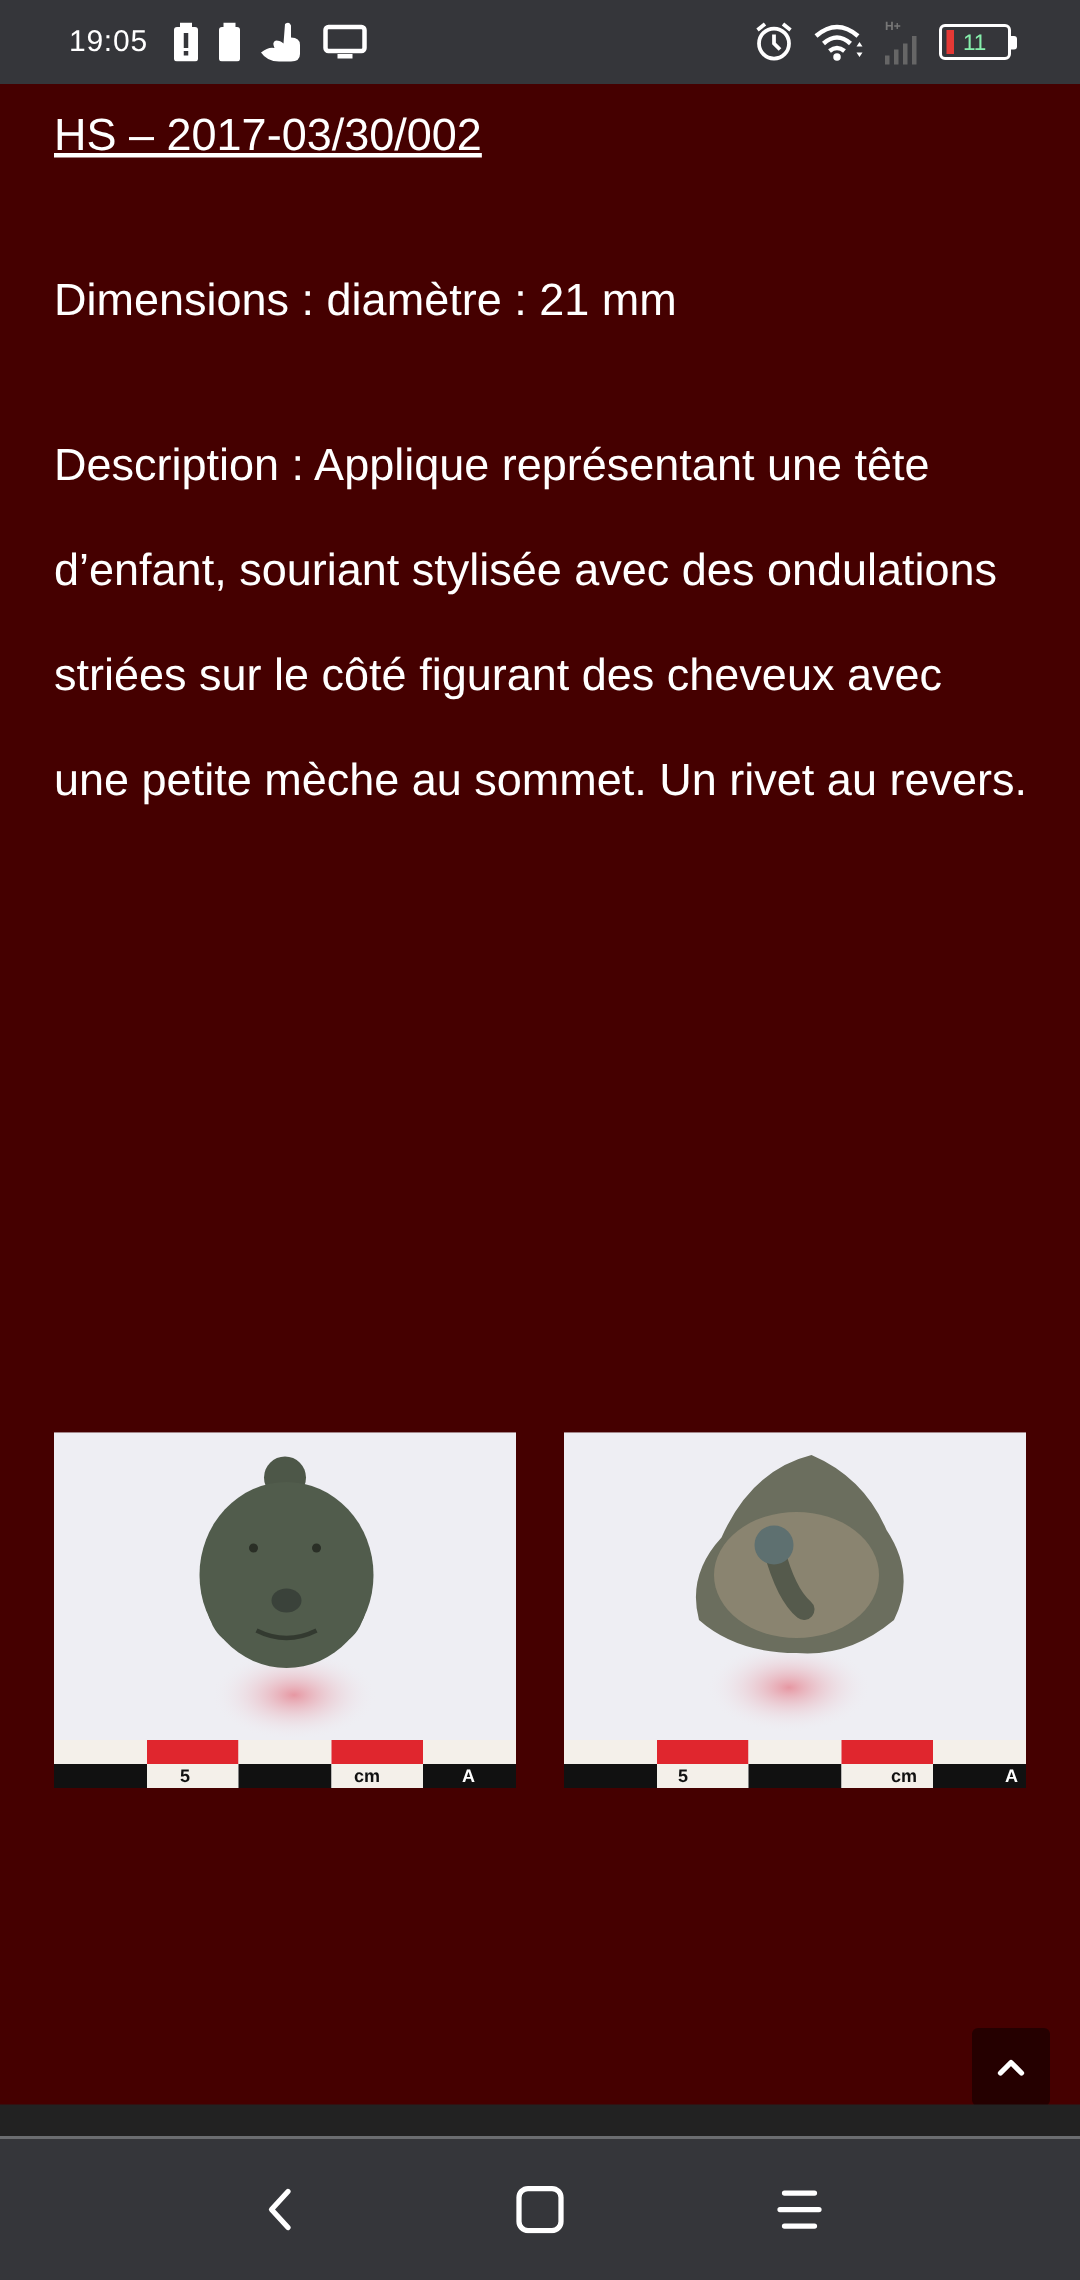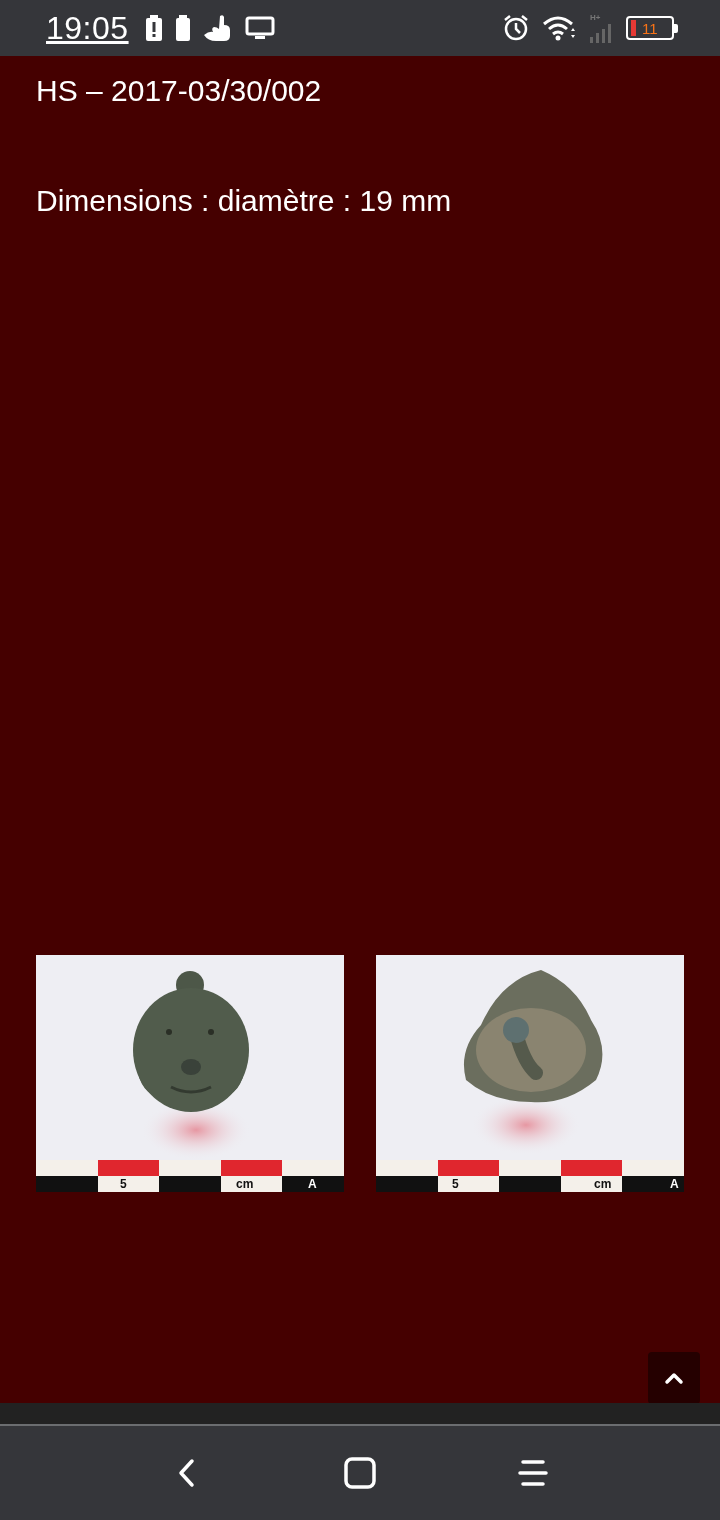--- a/index.html
+++ b/index.html
@@ -8,39 +8,39 @@
       background: #450000;
       font-family: "Liberation Sans", "DejaVu Sans", sans-serif;
     }
     .status-bar {
       position: absolute; left: 0; top: 0; width: 720px; height: 56px;
       background: #35363a; color: #fff;
       display: flex; align-items: center; justify-content: space-between;
       padding: 0 46px;
     }
     .status-left, .status-right { display: flex; align-items: center; gap: 12px; }
-    .status-time { font-size: 32px; letter-spacing: 0.5px; margin-right: 4px; text-decoration: underline; }
+    .status-time { font-size: 20px; letter-spacing: 0.5px; margin-right: 4px; }
     .sb-icon { display: inline-flex; align-items: center; justify-content: center; }
     .batt-ind {
       width: 48px; height: 24px; border: 2px solid #fff; border-radius: 4px;
       position: relative; display: flex; align-items: center; padding-left: 3px;
     }
     .batt-ind::after {
       content: ""; position: absolute; right: -6px; top: 6px; width: 4px; height: 9px;
       background: #fff; border-radius: 0 2px 2px 0;
     }
     .batt-red { width: 5px; height: 16px; background: #e53935; margin-right: 6px; }
-    .batt-num { font-size: 15px; color: #f97316; }
+    .batt-num { font-size: 15px; color: #86efac; }
 
     .content {
       position: absolute; left: 36px; top: 56px; width: 650px;
       color: #fff; font-size: 30px; line-height: 70px;
     }
     .content p { margin: 0 0 40px 0; }
-    .content p.ref { margin-bottom: 40px; line-height: 70px; }
+    .content p.ref { margin-bottom: 40px; line-height: 70px; text-decoration: underline; }
     .images {
       position: absolute; left: 36px; top: 955px; width: 648px;
       display: flex; justify-content: space-between;
     }
     .photo {
       width: 308px; height: 237px; background: #eeeef3; position: relative; overflow: hidden;
     }
     .ruler {
       position: absolute; left: 0; bottom: 0; width: 100%; height: 32px;
     }
@@ -126,21 +126,22 @@
     </span>
     <span class="batt-ind">
       <span class="batt-red"></span>
       <span class="batt-num">11</span>
     </span>
   </div>
 </div>
 
 <div class="content">
   <p class="ref">HS – 2017-03/30/002</p>
-  <p>Dimensions : diamètre : 19 mm</p>
+  <p>Dimensions : diamètre : 21 mm</p>
+  <p>Description : Applique représentant une tête d’enfant, souriant stylisée avec des ondulations striées sur le côté figurant des cheveux avec une petite mèche au sommet. Un rivet au revers.</p>
 </div>
 
 <div class="images">
   <div class="photo">
     <svg width="308" height="205" viewBox="0 0 308 205">
       <defs>
         <radialGradient id="shadowA" cx="50%" cy="50%" r="50%">
             <stop offset="0%" stop-color="#e05060" stop-opacity="0.55"></stop>
             <stop offset="100%" stop-color="#eeeef3" stop-opacity="0"></stop>
           </radialGradient>

